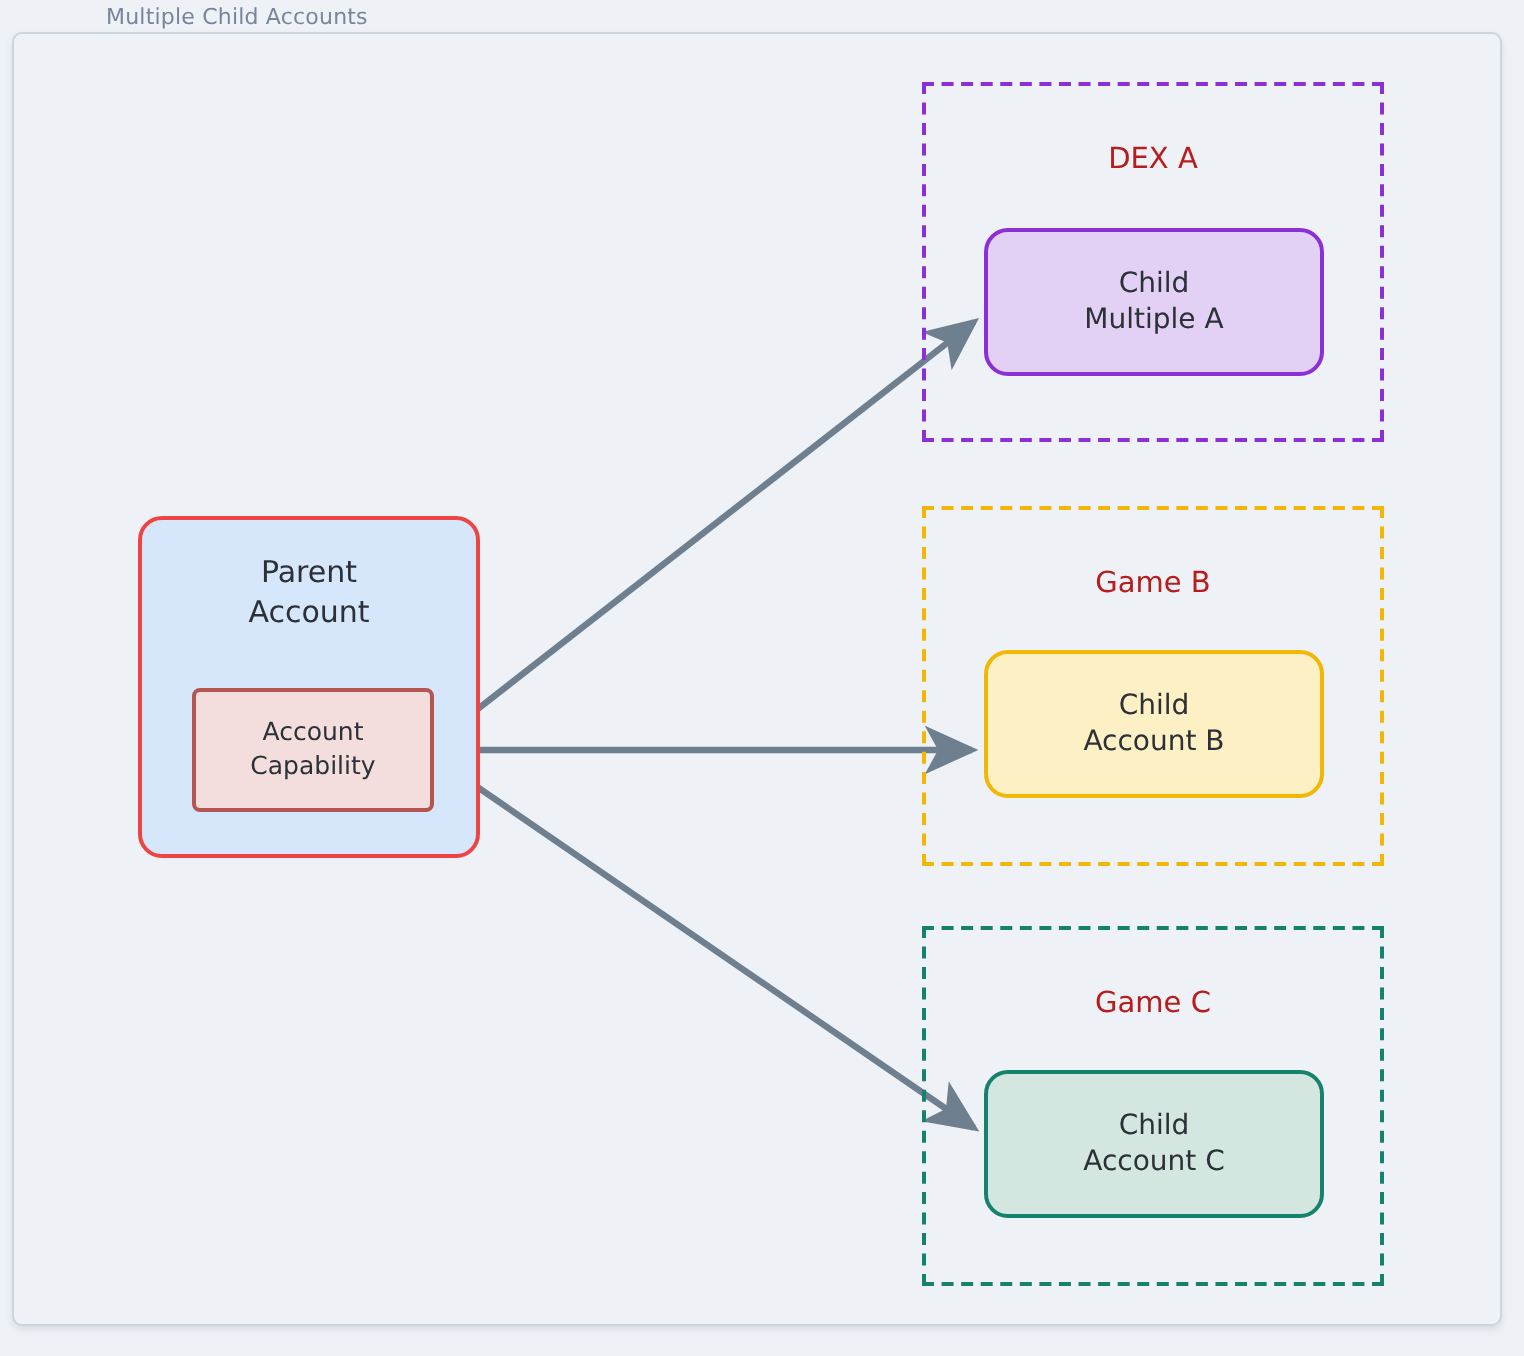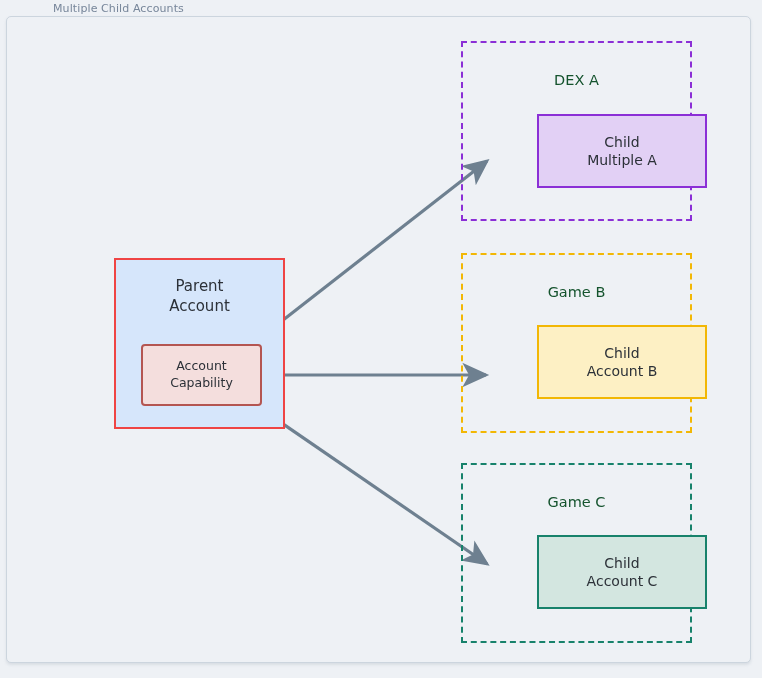--- a/index.html
+++ b/index.html
@@ -50,24 +50,23 @@
 
   
   .node {
     position: absolute;
     box-sizing: border-box;
     display: flex;
     flex-direction: column;
     align-items: center;
     justify-content: center;
     text-align: center;
-    border-radius: 0;
+    border-radius: 12px;
     line-height: 1.32;
     color: #2c3138;
-    margin-left: 45px;
   }
 
   .node .line { display: block; white-space: nowrap; }
 
   
   .parent-node {
     left: 69px;
     top: 258px;
     width: 171px;
     height: 171px;
@@ -105,21 +104,21 @@
     border-width: 2px;
     border-style: dashed;
   }
   .group-label {
     position: absolute;
     left: 0;
     right: 0;
     top: 29px;
     text-align: center;
     font-size: 14.5px;
-    color: #14532d;
+    color: #b91c1c;
   }
 
   .group-dex  { left: 461px; top: 41px;  width: 231px; height: 180px; border-color: #8b2fd6; }
   .group-defi { left: 461px; top: 253px; width: 231px; height: 180px; border-color: #f2b705; }
   .group-game { left: 461px; top: 463px; width: 231px; height: 180px; border-color: #17826b; }
 
   
   .child-node {
     width: 170px;
     height: 74px;

